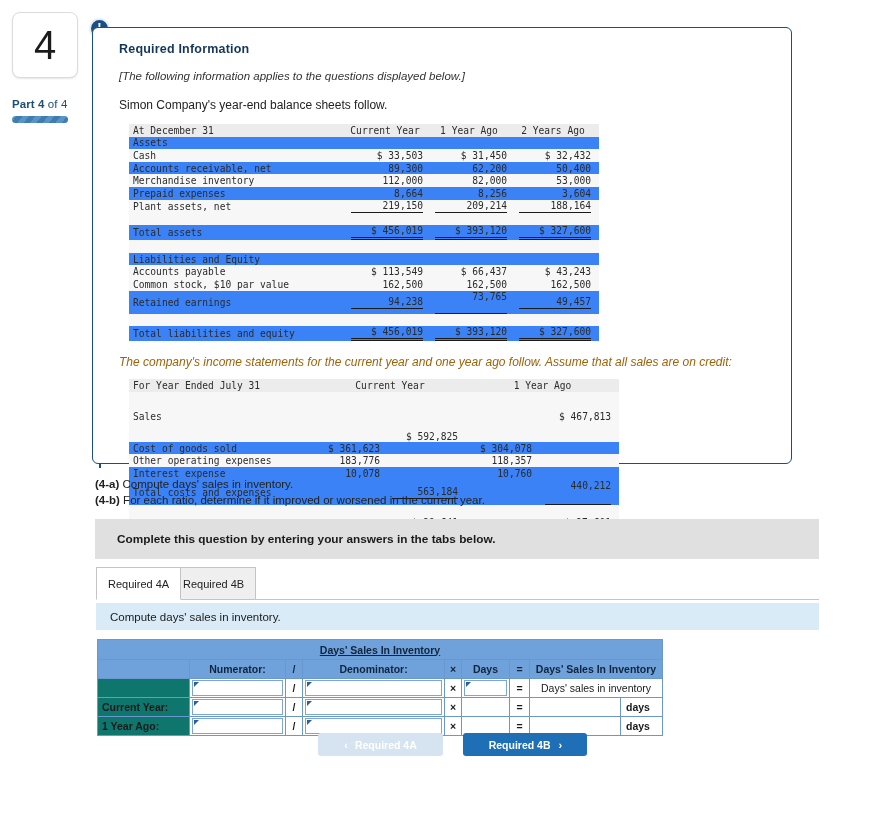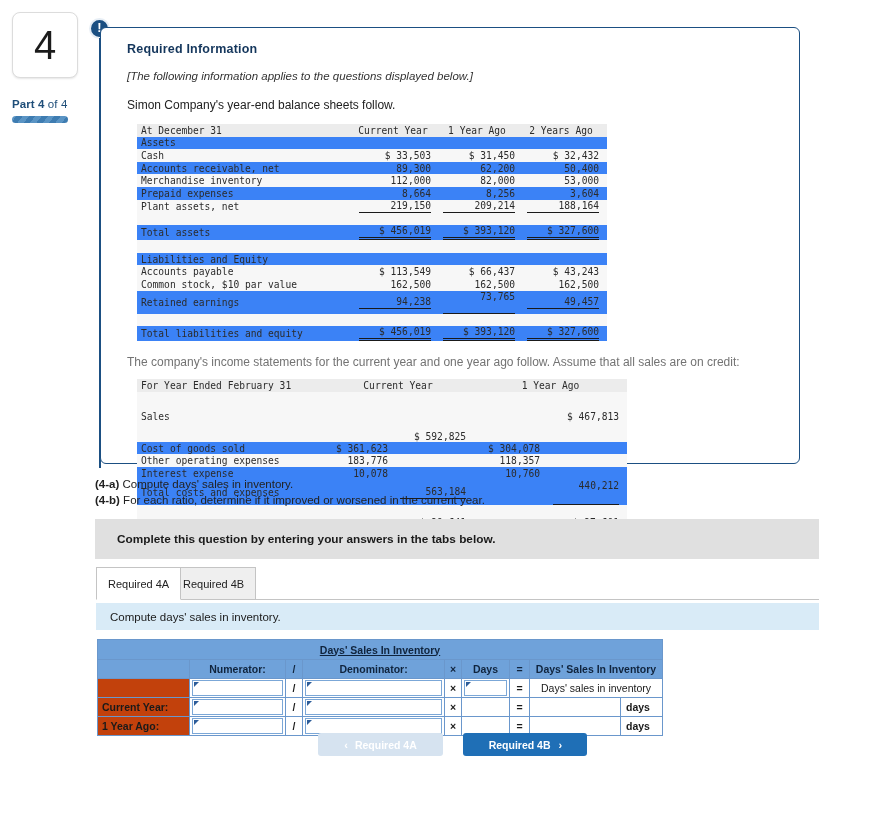--- a/index.html
+++ b/index.html
@@ -56,39 +56,39 @@
     position: relative; top: -1px;
   }
   .marker-line {
     position: absolute; left: 99px; top: 38px;
     width: 2px; height: 430px;
     background: #1b4f82;
   }
 
   
   .info-box {
-    position: absolute; left: 100px; top: 27px;
+    position: absolute; left: 92px; top: 27px;
     width: 700px; height: 437px;
     border: 1.5px solid #1b4f82;
     border-radius: 6px;
     background: #fff;
   }
   .info-inner { padding: 14px 18px 0 26px; }
   .req-title {
     font-size: 12.5px; font-weight: 700; color: #14365c;
     margin: 0 0 14px 0; letter-spacing: .2px;
   }
   .italic-note {
     font-size: 11.5px; font-style: italic; color: #333;
     margin: 0 0 16px 0;
   }
   .lead {
     font-size: 12px; color: #222; margin: 0 0 12px 0;
   }
-  .lead2 { font-size: 12px; color: #737373; margin: 14px 0 10px 0; }
+  .lead2 { font-size: 12px; color: #a16207; margin: 14px 0 10px 0; font-style: italic; }
 
   
   table.fin {
     border-collapse: collapse;
     font-family: "DejaVu Sans Mono", "Liberation Mono", monospace;
     font-size: 9.6px;
     color: #2b2b2b;
     table-layout: fixed;
   }
   table.fin td, table.fin th { padding: 0; font-weight: normal; }
@@ -179,21 +179,21 @@
     font-weight: 700;
     text-align: center;
   }
   .ans .titlecell {
     background: #6fa2da; height: 20px; text-align: center;
     font-weight: 700; color: #10243d;
   }
   .ans .titlecell u { text-decoration: underline; }
   .ans .rowlabel {
     font-weight: 700; text-align: left; padding-left: 4px;
-    background: #c2410c; white-space: nowrap;
+    background: #0f766e; white-space: nowrap;
   }
   .ans .opcell { text-align: center; font-weight: 700; background: #fff; }
   .ans .plaincell { background: #fff; text-align: center; }
   .ans .resulttext { background: #fff; text-align: center; padding: 0 6px; white-space: nowrap; }
   .ans .daystext { background: #fff; text-align: left; padding-left: 5px; font-weight: 700; }
 
   .inputcell { background: #fff; padding: 1px 2px !important; }
   .fakeinput {
     position: relative;
     width: 100%; height: 16px;
@@ -376,21 +376,21 @@
       <table class="fin inc">
         <colgroup>
             <col class="d1">
             <col class="d2">
             <col class="d3">
             <col class="d4">
             <col class="d5">
           </colgroup>
         <tbody id="inc-body">
             <tr class="hdr">
-              <td class="lbl">For Year Ended February 31</td>
+              <td class="lbl">For Year Ended July 31</td>
               <td colspan="2" class="ctr">Current Year</td>
               <td colspan="2" class="ctr">1 Year Ago</td>
             </tr>
             <tr class="stripe-a">
               <td class="lbl">Sales</td>
               <td class="num"></td>
               <td class="num"><span style="display:inline-block;width:66px;text-align:right;margin-top:39px;">$ 592,825</span></td>
               <td class="num"></td>
               <td class="num"><span style="display:inline-block;width:66px;text-align:right;">$ 467,813</span></td>
             </tr>

